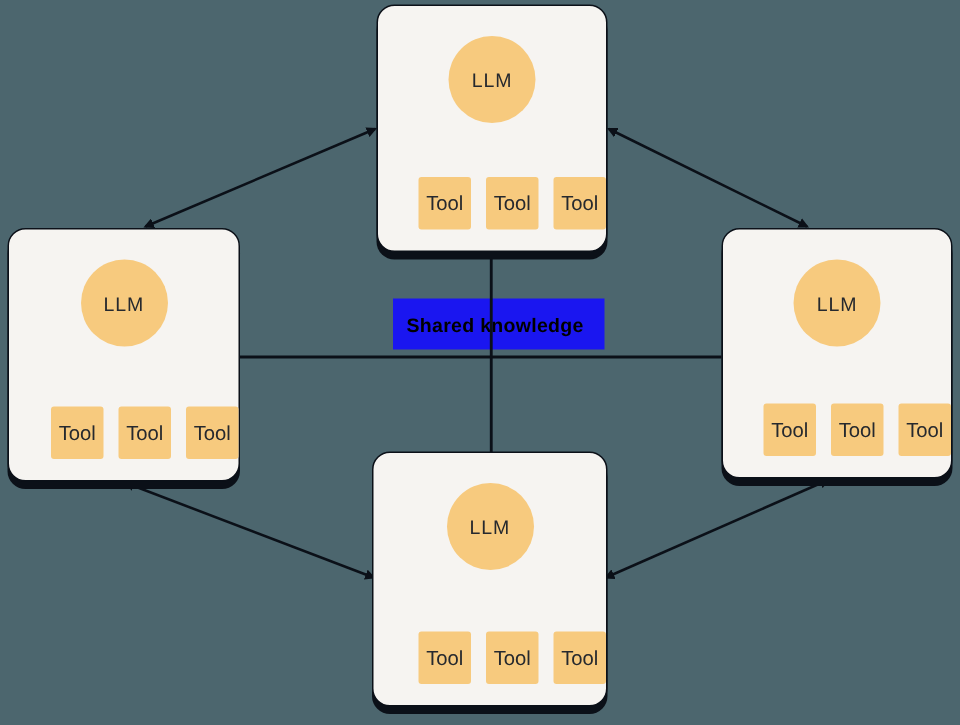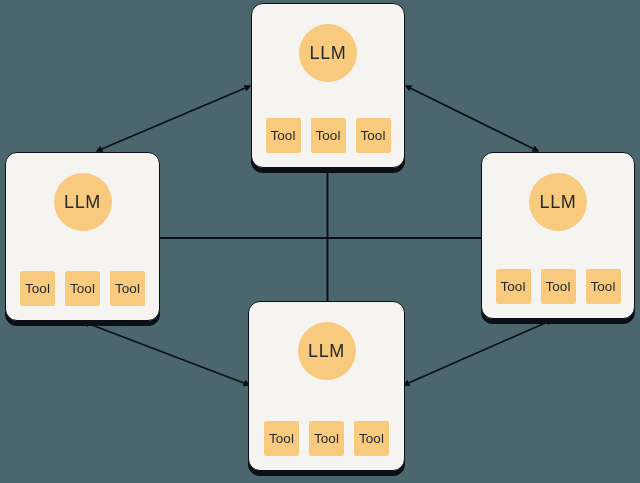--- a/index.html
+++ b/index.html
@@ -40,38 +40,41 @@
   .card-top{left:251px;top:3px;width:154px;height:165px;}
   .card-left{left:5px;top:152px;width:155px;height:169px;}
   .card-right{left:481px;top:152px;width:154px;height:167px;}
   .card-bottom{left:248px;top:301px;width:157px;height:170px;}
 
   .llm{
     position:absolute;left:50%;top:20px;transform:translateX(-50%);
     width:58px;height:58px;border-radius:50%;
     background:var(--node_fill,#f7ca7e);
     display:flex;align-items:center;justify-content:center;
-    font-size:18px;letter-spacing:.6px;color:var(--node_text,#26292e);
+    font-size:13px;letter-spacing:.6px;color:var(--node_text,#26292e);
   }
   .tools{
     position:absolute;left:0;right:0;bottom:14px;
-    display:flex;justify-content:center;gap:10px;
+    display:flex;justify-content:flex-end;gap:10px;
   }
   .tool{
     width:35px;height:35px;border-radius:2px;
     background:var(--node_fill,#f7ca7e);
     display:flex;align-items:center;justify-content:center;
     font-size:13.5px;color:var(--node_text,#26292e);
   }
 </style>
 </head>
 <body style="--background: #4c666e; --card_bg: #f6f4f1; --card_border: #0b1018; --node_fill: #f7ca7e; --node_text: #26292e; --line: #0b1018; --knowledge_bg: #1a16f0; --knowledge_text: #000000; --memory_bg: #050509; --memory_text: #20293a;">
 
 <div id="diagram">
 
+  <div class="center-label knowledge">
+    <span>Shared knowledge</span>
+  </div>
 
   <svg id="connectors" width="640" height="483" viewBox="0 0 640 483">
     <defs>
       <marker id="ah" markerUnits="userSpaceOnUse" markerWidth="7" markerHeight="7" refX="5.5" refY="3.5" orient="auto">
         <path d="M0,0 L7,3.5 L0,7 Z" fill="#0b1018"></path>
       </marker>
       <marker id="ahs" markerUnits="userSpaceOnUse" markerWidth="7" markerHeight="7" refX="5.5" refY="3.5" orient="auto-start-reverse">
         <path d="M0,0 L7,3.5 L0,7 Z" fill="#0b1018"></path>
       </marker>
     </defs>

